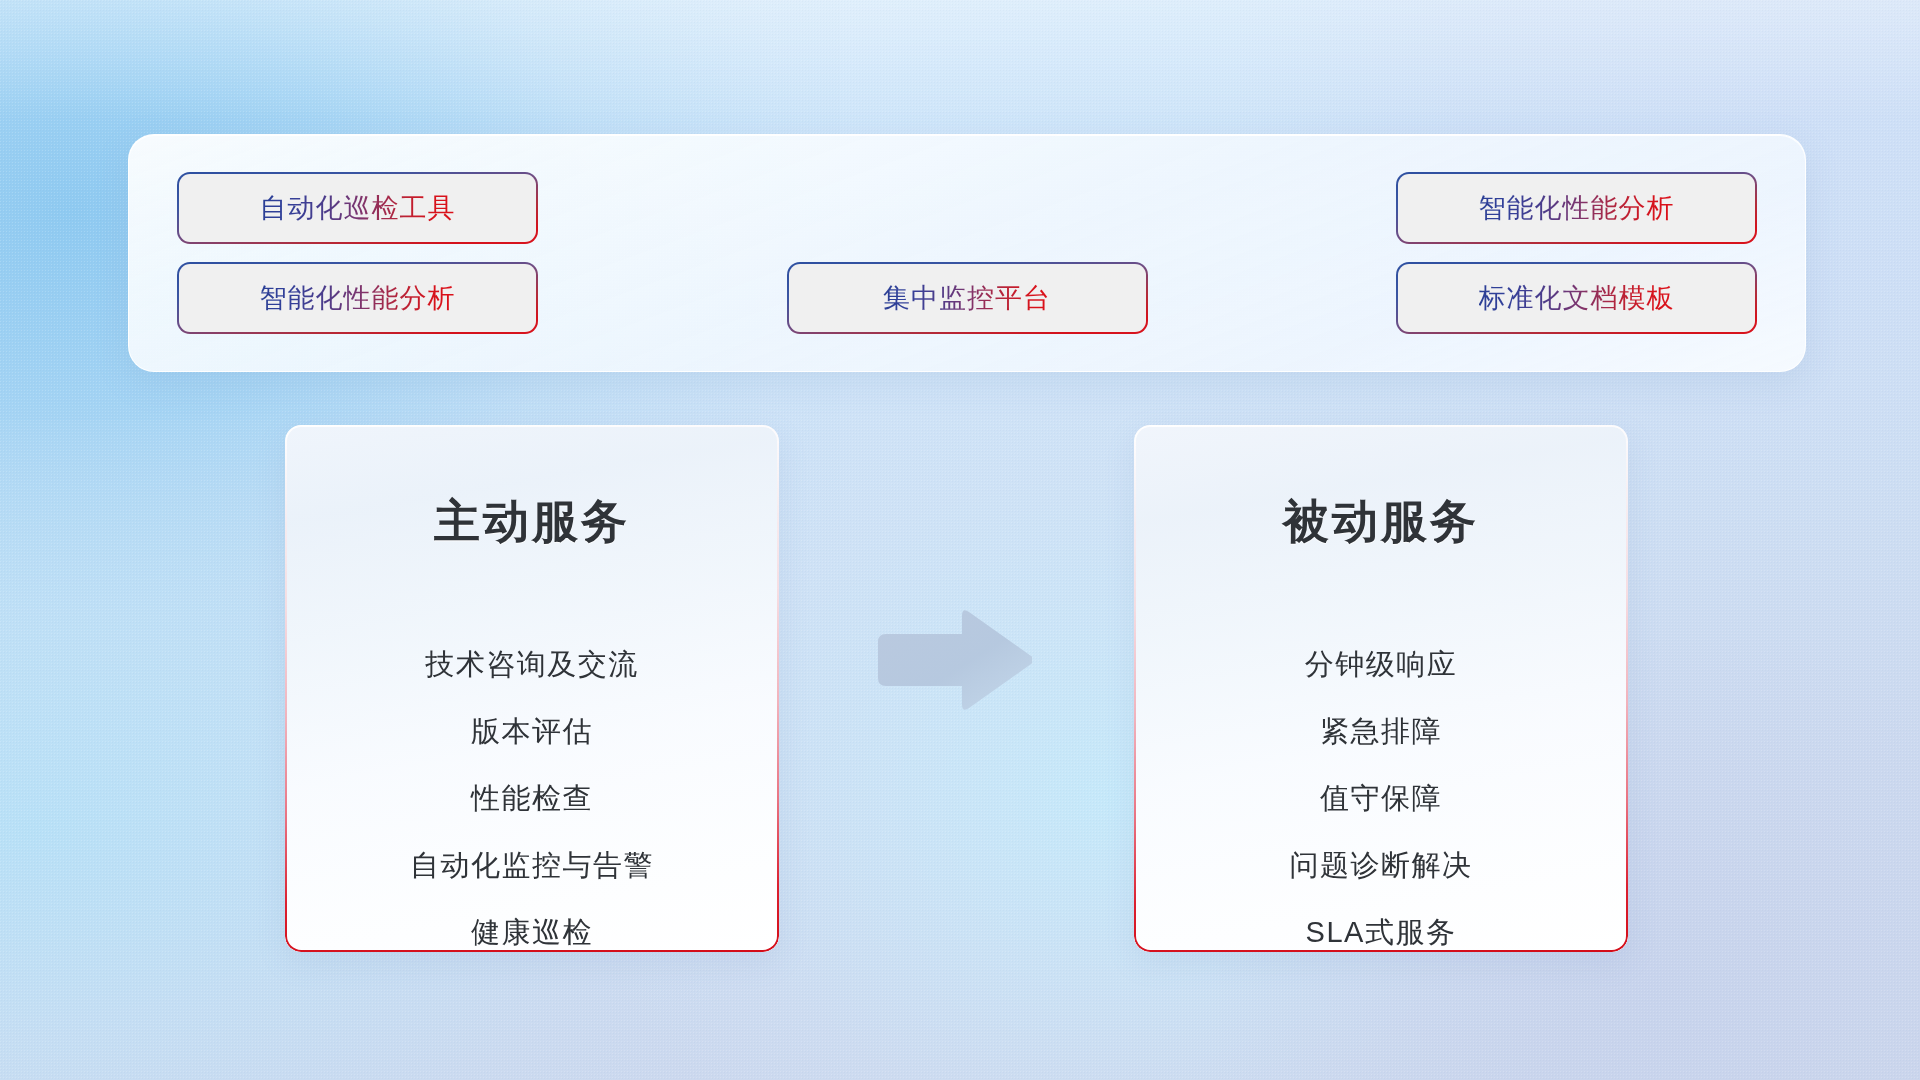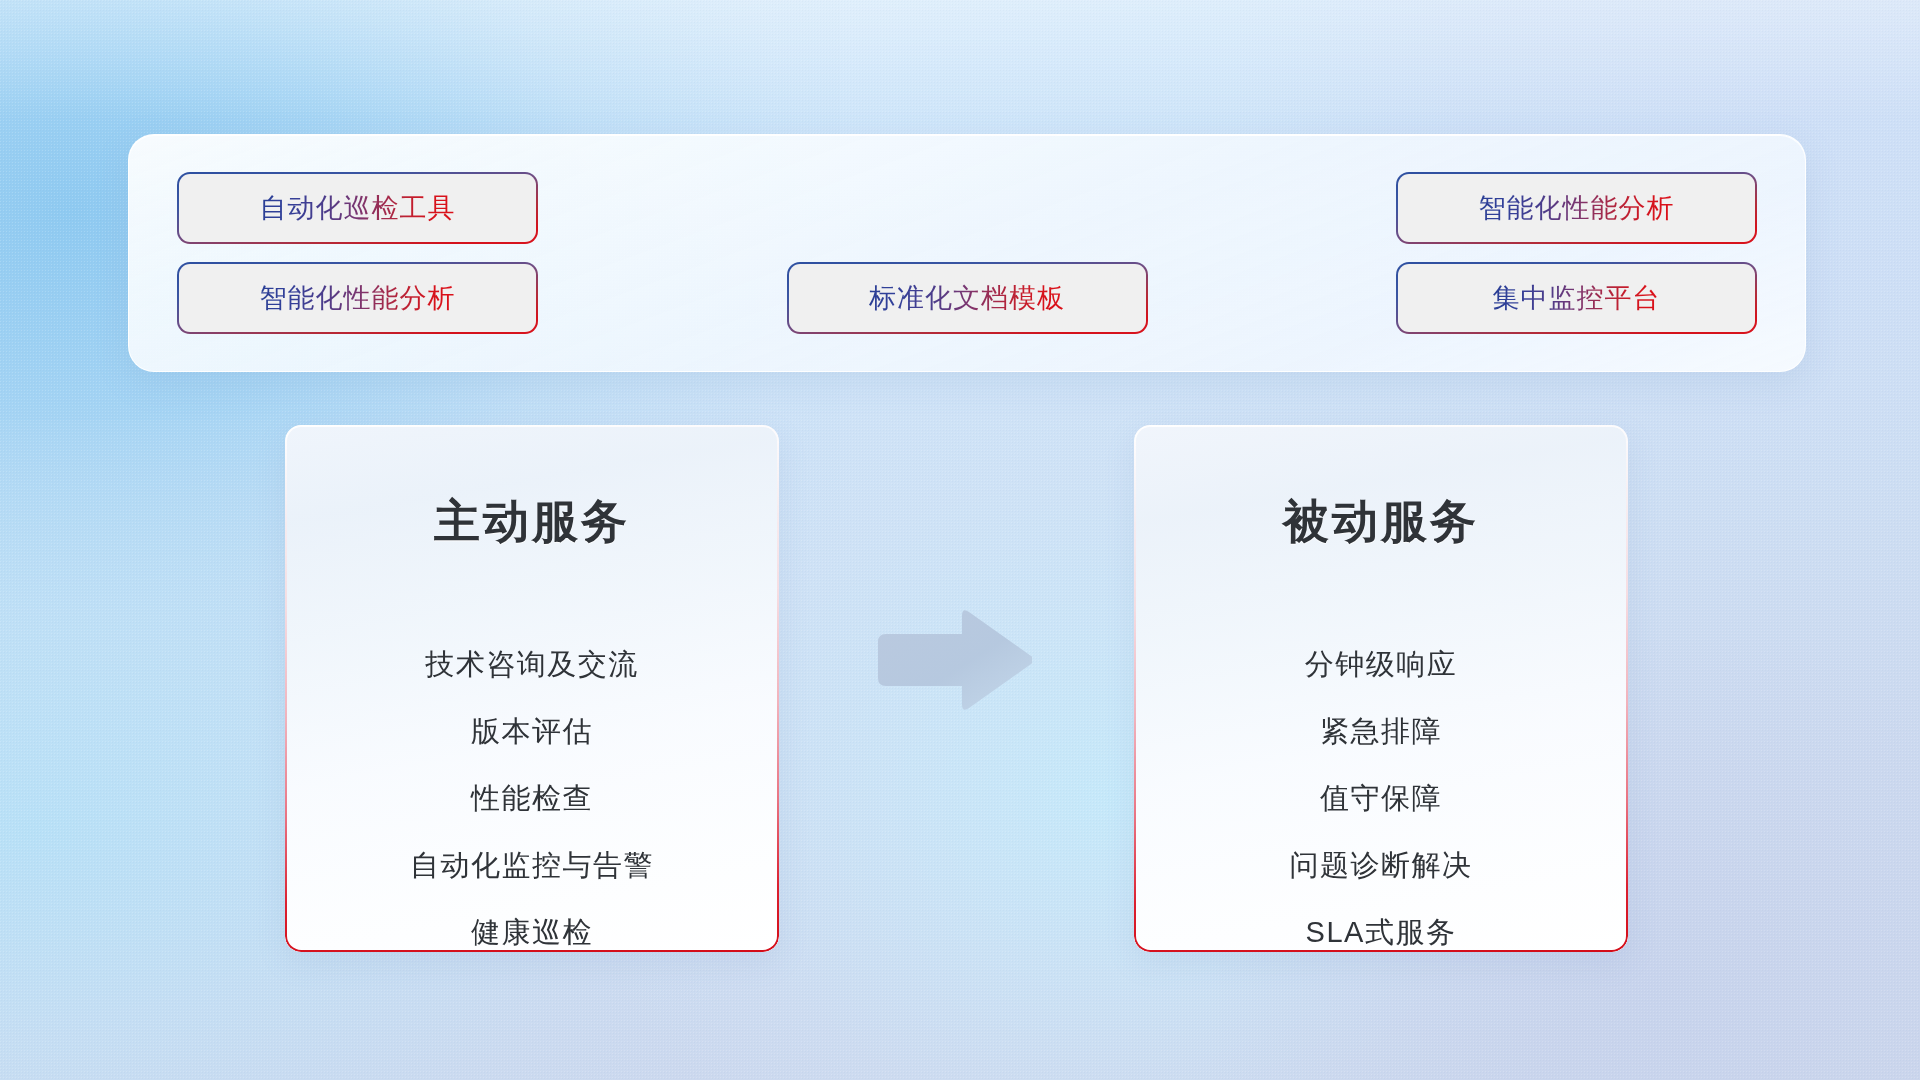--- a/index.html
+++ b/index.html
@@ -332,24 +332,24 @@
     <div class="pill">
       <span class="pill-label">智能化性能分析</span>
     </div>
   </div>
 
   <div class="pill-row">
     <div class="pill">
       <span class="pill-label">智能化性能分析</span>
     </div>
     <div class="pill">
+      <span class="pill-label">集中监控平台</span>
+    </div>
+    <div class="pill">
       <span class="pill-label">标准化文档模板</span>
-    </div>
-    <div class="pill">
-      <span class="pill-label">集中监控平台</span>
     </div>
   </div>
 
 </section>
 
 <section class="card" id="card-proactive">
   <div class="card-frame"></div>
   <div class="card-inner">
     <h2 class="card-title">主动服务</h2>
     <div class="card-divider">

